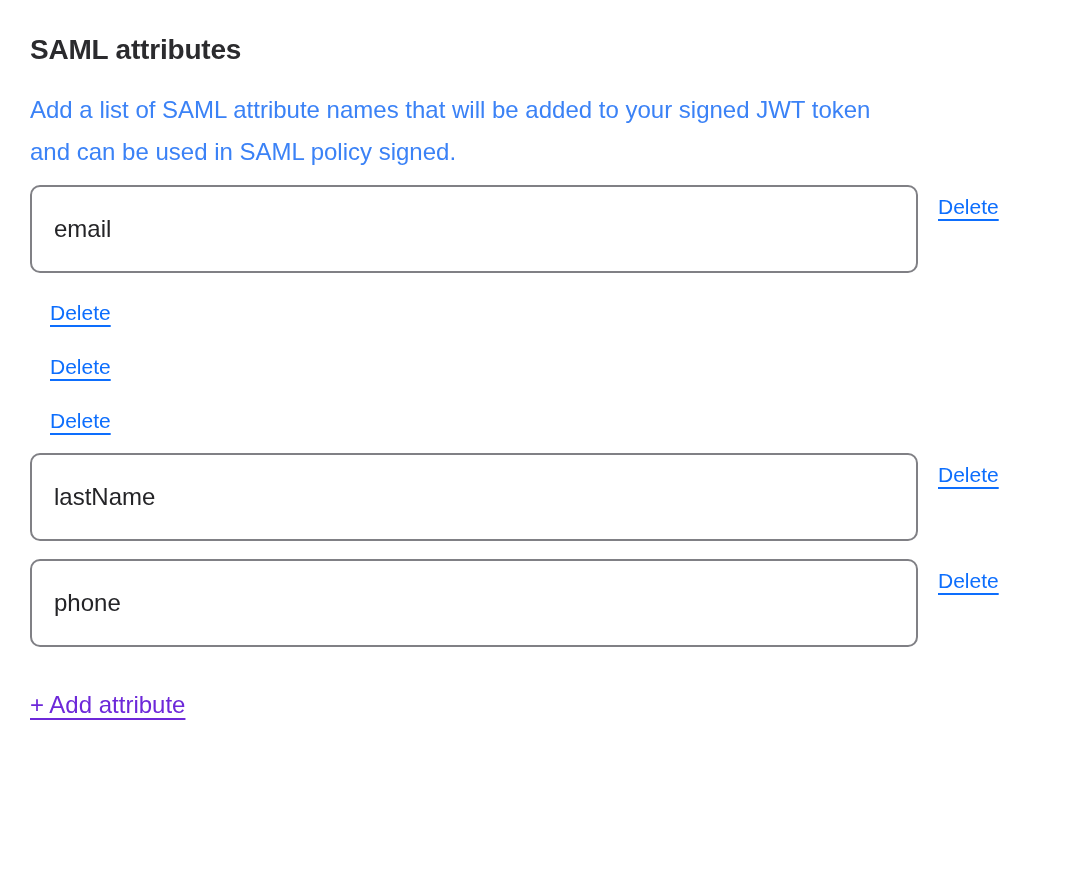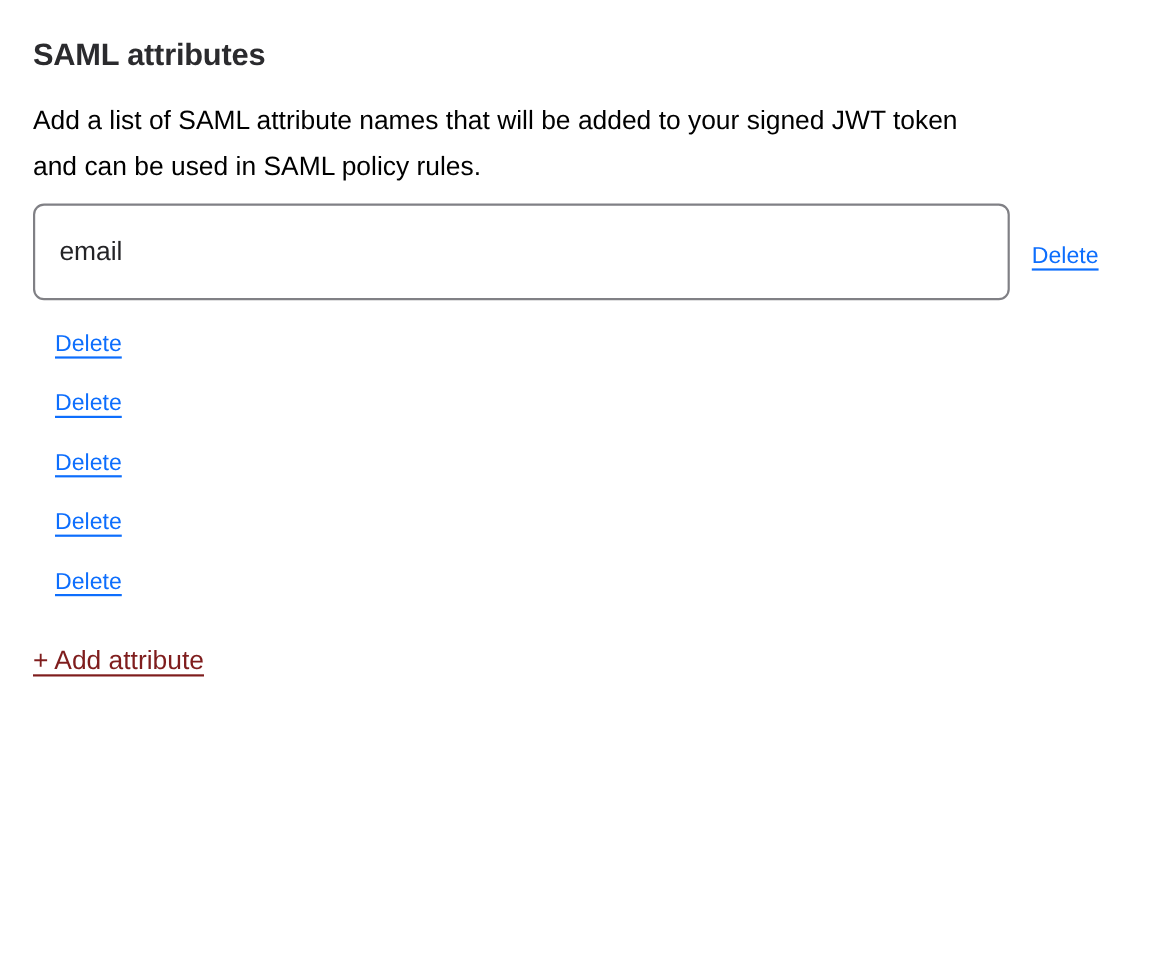--- a/index.html
+++ b/index.html
@@ -22,28 +22,28 @@
   .section-title {
     font-size: 28px;
     font-weight: 700;
     color: #2b2b2e;
     letter-spacing: -0.2px;
     margin: 0 0 22px 0;
     line-height: 1.2;
   }
   .section-description {
     font-size: 24px;
-    color: #000000;
+    color: #3b82f6;
     line-height: 42px;
     margin: 0 0 12px 0;
   }
   .desc-line { display: block; }
   .attr-row {
     display: flex;
-    align-items: center;
+    align-items: flex-start;
     margin-bottom: 18px;
   }
   .attr-input {
     box-sizing: border-box;
     width: 888px;
     height: 88px;
     border: 2px solid #808085;
     border-radius: 10px;
     padding: 0 22px;
     font-size: 24px;
@@ -62,38 +62,38 @@
     text-underline-offset: 5px;
     text-decoration-thickness: 2px;
     cursor: pointer;
     white-space: nowrap;
   }
   .add-link {
     display: inline-block;
     margin-top: 26px;
     font-size: 24px;
     line-height: 28px;
-    color: #7f1d1d;
+    color: #6d28d9;
     text-decoration: underline;
     text-underline-offset: 5px;
     text-decoration-thickness: 2px;
     cursor: pointer;
   }
 </style>
 </head>
 <body>
 
 <div class="page">
   <div class="container">
 
     <h2 class="section-title">SAML attributes</h2>
 
     <p class="section-description">
       <span class="desc-line">Add a list of SAML attribute names that will be added to your signed JWT token</span>
-      <span class="desc-line">and can be used in SAML policy rules.</span>
+      <span class="desc-line">and can be used in SAML policy signed.</span>
     </p>
 
     <div id="attribute-rows">
   <div class="attr-row">
     <input type="text" class="attr-input" value="email" style="">
     <a href="#" class="delete-link">Delete</a>
   </div>
 
   <div class="attr-row">
     <a href="#" class="delete-link">Delete</a>
@@ -101,24 +101,26 @@
 
   <div class="attr-row">
     <a href="#" class="delete-link">Delete</a>
   </div>
 
   <div class="attr-row">
     <a href="#" class="delete-link">Delete</a>
   </div>
 
   <div class="attr-row">
+    <input type="text" class="attr-input" value="lastName" style="">
     <a href="#" class="delete-link">Delete</a>
   </div>
 
   <div class="attr-row">
+    <input type="text" class="attr-input" value="phone" style="">
     <a href="#" class="delete-link">Delete</a>
   </div>
 </div>
 
     <a href="#" class="add-link">+ Add attribute</a>
 
   </div>
 </div>
 
 </body></html>

